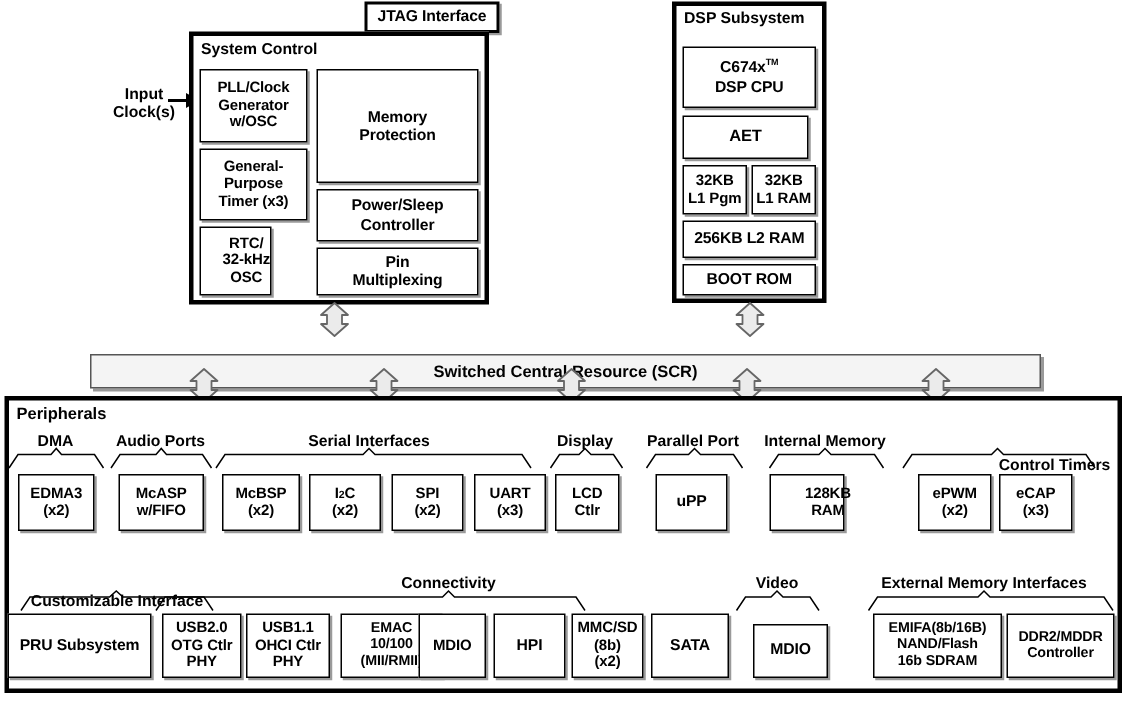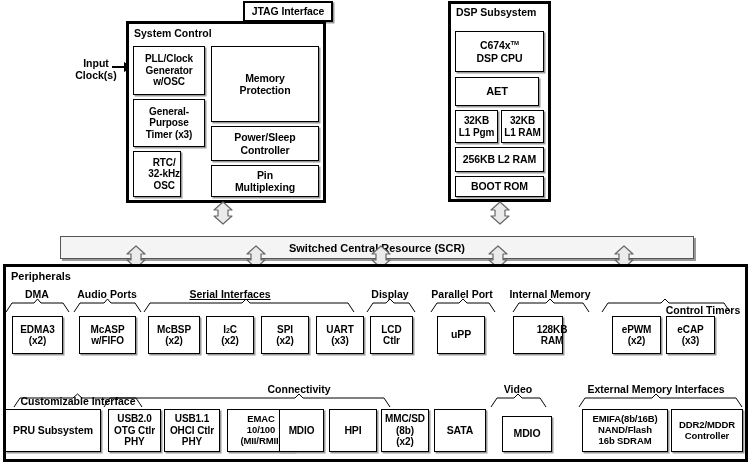--- a/index.html
+++ b/index.html
@@ -221,21 +221,21 @@
     <svg width="22" height="24" viewBox="0 0 22 24">
         <path d="M11 1 L20 9 L16 9 L16 15 L20 15 L11 23 L2 15 L6 15 L6 9 L2 9 Z" fill="#ebebeb" stroke="#666" stroke-width="1.2" stroke-linejoin="round"></path>
       </svg>
   </div>
 
   <div class="frame" style="left:3px; top:264px; width:745px; height:198px;"></div>
   <div class="frame-title" style="left:11px; top:270px; font-size:11px;">Peripherals</div>
 
   <div class="grp-label" style="left:37px; top:288px;">DMA</div>
   <div class="grp-label" style="left:107px; top:288px;">Audio Ports</div>
-  <div class="grp-label" style="left:230px; top:288px;text-decoration:underline;">Serial Interfaces</div>
+  <div class="grp-label" style="left:246px; top:288px;">Serial Interfaces</div>
   <div class="grp-label" style="left:390px; top:288px;">Display</div>
   <div class="grp-label" style="left:462px; top:288px;">Parallel Port</div>
   <div class="grp-label" style="left:550px; top:288px;">Internal Memory</div>
   <div class="grp-label" style="left:703px; top:288px;margin-top:16px;">Control Timers</div>
 
   <div class="brace" style="left:5px; top:301px;">
     <svg width="65" height="12" viewBox="0 0 65 12">
         <path d="M1 11 L7 2 L29 2 L32.5 -2 L36 2 L58 2 L64 11" fill="none" stroke="#000" stroke-width="1"></path>
       </svg>
   </div>

